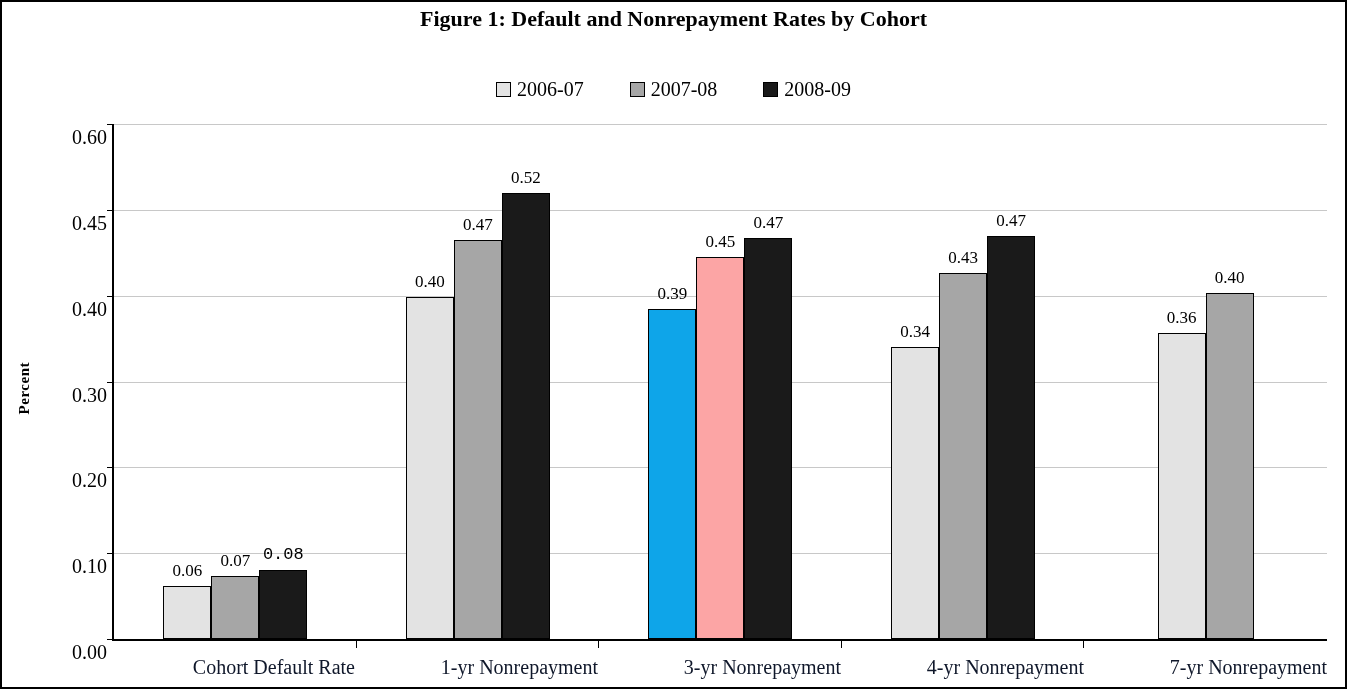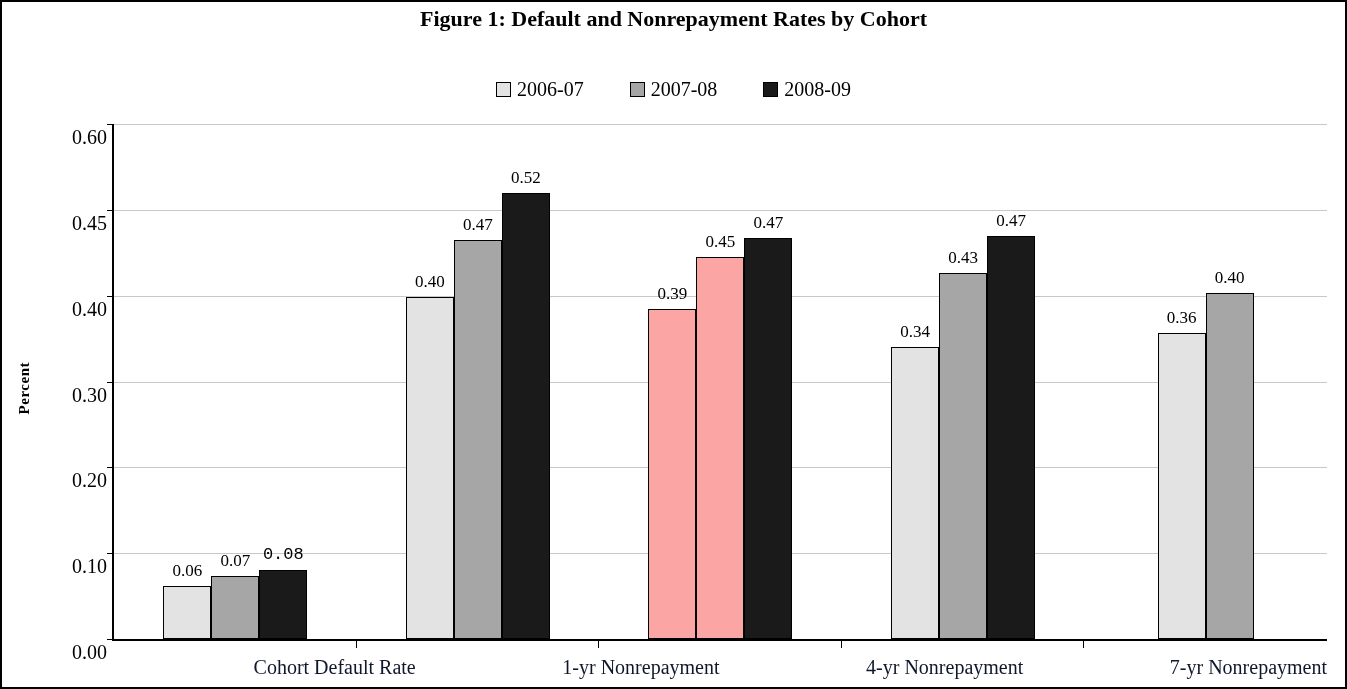--- a/index.html
+++ b/index.html
@@ -243,21 +243,21 @@
                 <span class="bar-label">0.47</span>
               </div>
               <div class="bar" style="height: 446.333px; background: rgb(26, 26, 26);">
                 <span class="bar-label">0.52</span>
               </div>
             </div>
             <div class="group-sep"></div>
           </div>
           <div class="group">
             <div class="bars">
-              <div class="bar" style="height: 330.458px; background: #fca5a5;">
+              <div class="bar" style="height: 330.458px; background: #0ea5e9;">
                 <span class="bar-label">0.39</span>
               </div>
               <div class="bar" style="height: 381.958px; background: #fca5a5;">
                 <span class="bar-label">0.45</span>
               </div>
               <div class="bar" style="height: 400.842px; background: rgb(26, 26, 26);">
                 <span class="bar-label">0.47</span>
               </div>
             </div>
             <div class="group-sep"></div>
@@ -285,18 +285,19 @@
                 <span class="bar-label">0.40</span>
               </div>
             </div>
           </div>
         </div>
     </div>
 
     <div id="cat-labels">
         <div class="cat-label">Cohort Default Rate</div>
         <div class="cat-label">1-yr Nonrepayment</div>
+        <div class="cat-label">3-yr Nonrepayment</div>
         <div class="cat-label">4-yr Nonrepayment</div>
         <div class="cat-label">7-yr Nonrepayment</div>
       </div>
   </div>
 
 </div>
 
 </body></html>

